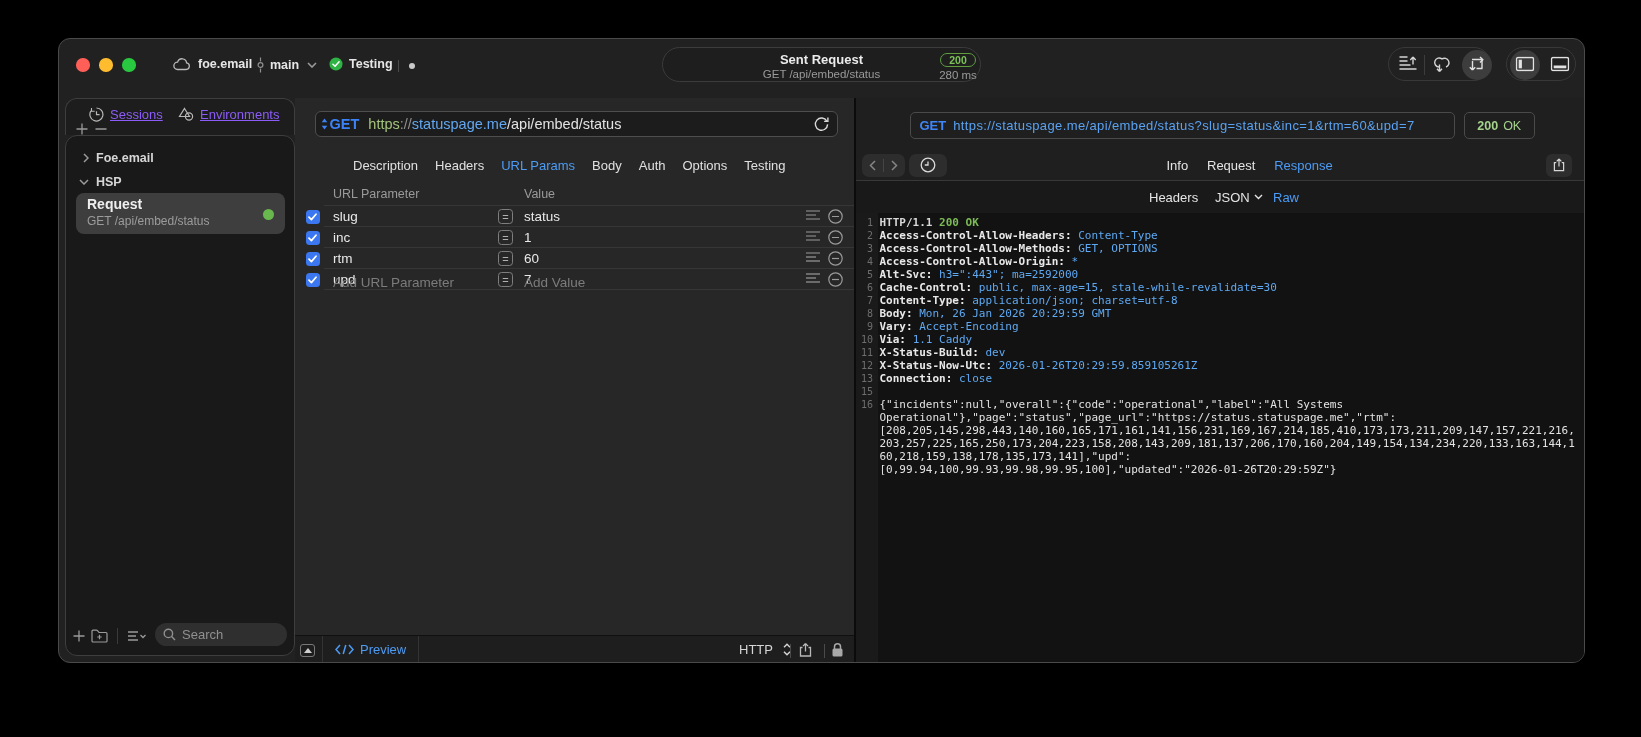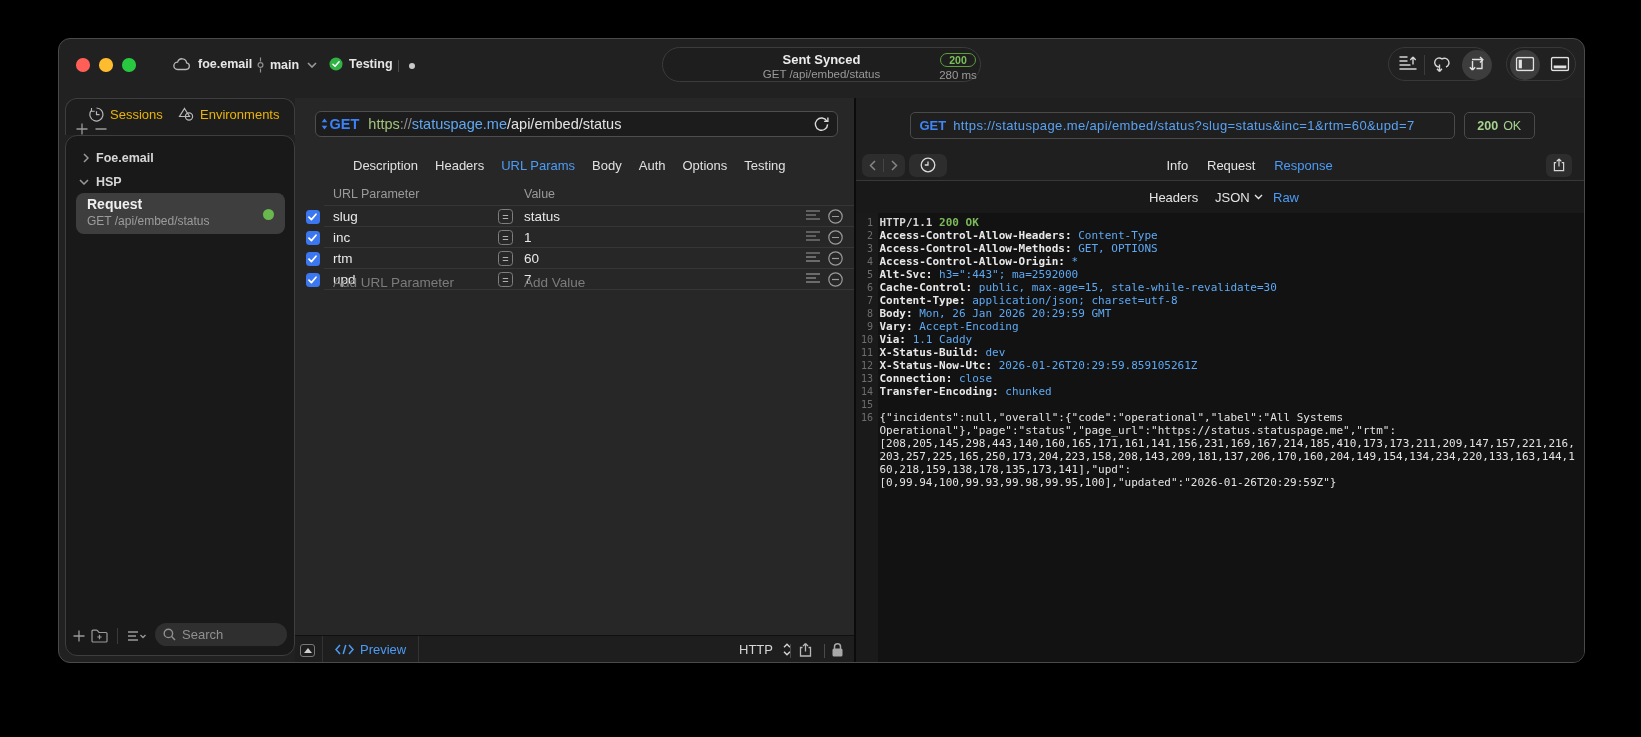--- a/index.html
+++ b/index.html
@@ -35,21 +35,21 @@
     background:#3d3d3d; }
   .tb-gdiv { position:absolute; width:1px; top:7px; height:20px; background:#3c3c3c; }
 
   
   #panelA { position:absolute; left:6px; top:59px; width:230px; height:37px;
     background:#1d1d1d; border:1px solid #3e3e3e; border-bottom:none;
     border-radius:12px 12px 0 0; }
   #panelB { position:absolute; left:6px; top:96px; width:230px; height:521px;
     background:#191919; border:1px solid #3e3e3e; border-radius:12px; }
   .sb-tab { position:absolute; top:5px; height:20px; display:flex; align-items:center;
-    gap:6px; color:#eab308; font-size:13px; font-weight:500; }
+    gap:6px; color:#8b5cf6; font-size:13px; font-weight:500;text-decoration:underline; }
   .pm-btn { position:absolute; top:22px; height:15px; color:#9a9a9a; display:flex; align-items:center; }
   .tree-item { position:absolute; height:18px; display:flex; align-items:center; gap:7px;
     color:#d6d6d6; font-size:12.5px; font-weight:700; }
   #sel-item { position:absolute; left:10px; top:57px; width:209px; height:41px;
     background:#3e3e3e; border-radius:8px; }
   #sel-title { position:absolute; left:11px; top:3px; font-size:14px; font-weight:700; color:#efefef; }
   #sel-sub { position:absolute; left:11px; top:21px; font-size:12px; color:#9c9c9c; }
   #sel-dot { position:absolute; left:187px; top:16px; width:11px; height:11px;
     border-radius:50%; background:#69b84e; }
   #sb-bottom { position:absolute; left:0; right:0; bottom:4px; height:30px; }
@@ -189,21 +189,21 @@
           <path d="M4.2 7.7 L6.5 10 L10.8 5.2" stroke="#fff" stroke-width="1.6" fill="none" stroke-linecap="round" stroke-linejoin="round"></path>
         </svg>
       </span>
       <span>Testing</span>
     </div>
 
     <div class="tb-divider" style="left:339px;"></div>
     <div class="tb-dot" style="left:350px;"></div>
 
     <div id="sent-pill">
-      <div id="sent-title">Sent Synced</div>
+      <div id="sent-title">Sent Request</div>
       <div id="sent-sub">GET /api/embed/status</div>
       <div id="sent-status">200</div>
       <div id="sent-ms">280 ms</div>
     </div>
 
     <div class="tb-group" style="left:1329px; width:102.5px;">
       <div class="tb-circle" style="left:72.5px;"></div>
       <div class="tb-icon" style="left:18.6px;">
         <svg width="19" height="17" viewBox="0 0 19 17" fill="none" stroke="#d4d4d4" stroke-width="1.4">
           <line x1="1" y1="1.5" x2="9" y2="1.5"></line>
@@ -581,21 +581,20 @@
           <div class="crow"><span class="lnum">4</span><span class="ltext"><span class="c-name">Access-Control-Allow-Origin: </span><span class="c-value">*</span></span></div>
           <div class="crow"><span class="lnum">5</span><span class="ltext"><span class="c-name">Alt-Svc: </span><span class="c-value">h3=":443"; ma=2592000</span></span></div>
           <div class="crow"><span class="lnum">6</span><span class="ltext"><span class="c-name">Cache-Control: </span><span class="c-value">public, max-age=15, stale-while-revalidate=30</span></span></div>
           <div class="crow"><span class="lnum">7</span><span class="ltext"><span class="c-name">Content-Type: </span><span class="c-value">application/json; charset=utf-8</span></span></div>
           <div class="crow"><span class="lnum">8</span><span class="ltext"><span class="c-name">Body: </span><span class="c-value">Mon, 26 Jan 2026 20:29:59 GMT</span></span></div>
           <div class="crow"><span class="lnum">9</span><span class="ltext"><span class="c-name">Vary: </span><span class="c-value">Accept-Encoding</span></span></div>
           <div class="crow"><span class="lnum">10</span><span class="ltext"><span class="c-name">Via: </span><span class="c-value">1.1 Caddy</span></span></div>
           <div class="crow"><span class="lnum">11</span><span class="ltext"><span class="c-name">X-Status-Build: </span><span class="c-value">dev</span></span></div>
           <div class="crow"><span class="lnum">12</span><span class="ltext"><span class="c-name">X-Status-Now-Utc: </span><span class="c-value">2026-01-26T20:29:59.859105261Z</span></span></div>
           <div class="crow"><span class="lnum">13</span><span class="ltext"><span class="c-name">Connection: </span><span class="c-value">close</span></span></div>
-          <div class="crow"><span class="lnum">14</span><span class="ltext"><span class="c-name">Transfer-Encoding: </span><span class="c-value">chunked</span></span></div>
           <div class="crow"><span class="lnum">15</span><span class="ltext"></span></div>
           <div class="crow"><span class="lnum">16</span><span class="ltext"><span class="c-body">{"incidents":null,"overall":{"code":"operational","label":"All Systems</span></span></div>
           <div class="crow"><span class="lnum"></span><span class="ltext"><span class="c-body">Operational"},"page":"status","page_url":"https://status.statuspage.me","rtm":</span></span></div>
           <div class="crow"><span class="lnum"></span><span class="ltext"><span class="c-body">[208,205,145,298,443,140,160,165,171,161,141,156,231,169,167,214,185,410,173,173,211,209,147,157,221,216,</span></span></div>
           <div class="crow"><span class="lnum"></span><span class="ltext"><span class="c-body">203,257,225,165,250,173,204,223,158,208,143,209,181,137,206,170,160,204,149,154,134,234,220,133,163,144,1</span></span></div>
           <div class="crow"><span class="lnum"></span><span class="ltext"><span class="c-body">60,218,159,138,178,135,173,141],"upd":</span></span></div>
           <div class="crow"><span class="lnum"></span><span class="ltext"><span class="c-body">[0,99.94,100,99.93,99.98,99.95,100],"updated":"2026-01-26T20:29:59Z"}</span></span></div>
         </div>
     </div>
   </div>

